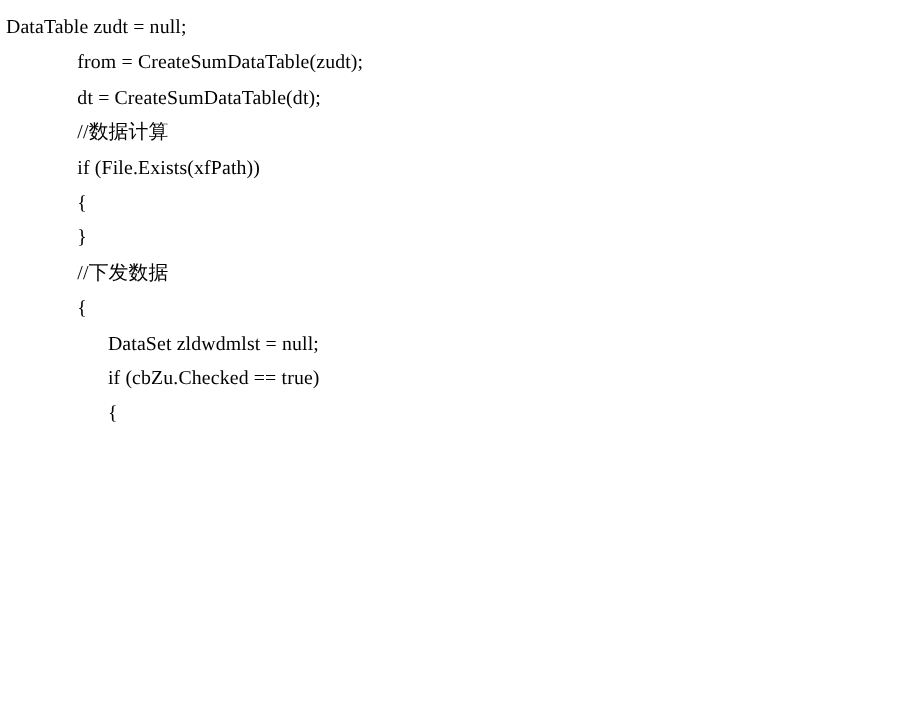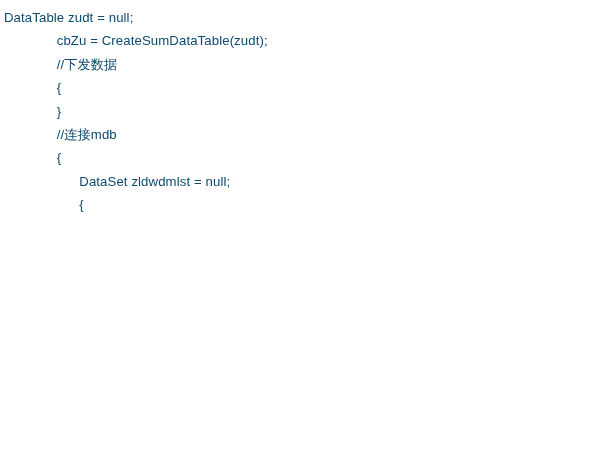--- a/index.html
+++ b/index.html
@@ -12,35 +12,38 @@
     height: 476px;
     overflow: hidden;
     font-family: "Liberation Serif", "DejaVu Serif", serif;
   }
   #code-block {
     padding: 6px 4px 0 4px;
     box-sizing: border-box;
     width: 615px;
   }
   .code-line {
-    font-family: Liberation Sans, sans-serif;
+    font-family: Liberation Serif, serif;
     font-size: 13.2px;
     line-height: 23.4px;
-    color: #0c4a6e;
+    color: #000000;
     white-space: pre-wrap;
     word-break: break-word;
     letter-spacing: 0.1px;
   }
 </style>
 </head>
 <body>
 
 <div id="code-block">
     <div class="code-line">DataTable zudt = null;</div>
-    <div class="code-line">              cbZu = CreateSumDataTable(zudt);</div>
+    <div class="code-line">              from = CreateSumDataTable(zudt);</div>
+    <div class="code-line">              dt = CreateSumDataTable(dt);</div>
+    <div class="code-line">              //数据计算</div>
+    <div class="code-line">              if (File.Exists(xfPath))</div>
+    <div class="code-line">              {</div>
+    <div class="code-line">              }</div>
     <div class="code-line">              //下发数据</div>
     <div class="code-line">              {</div>
-    <div class="code-line">              }</div>
-    <div class="code-line">              //连接mdb</div>
-    <div class="code-line">              {</div>
     <div class="code-line">                    DataSet zldwdmlst = null;</div>
+    <div class="code-line">                    if (cbZu.Checked == true)</div>
     <div class="code-line">                    {</div>
   </div>
 
 </body></html>

